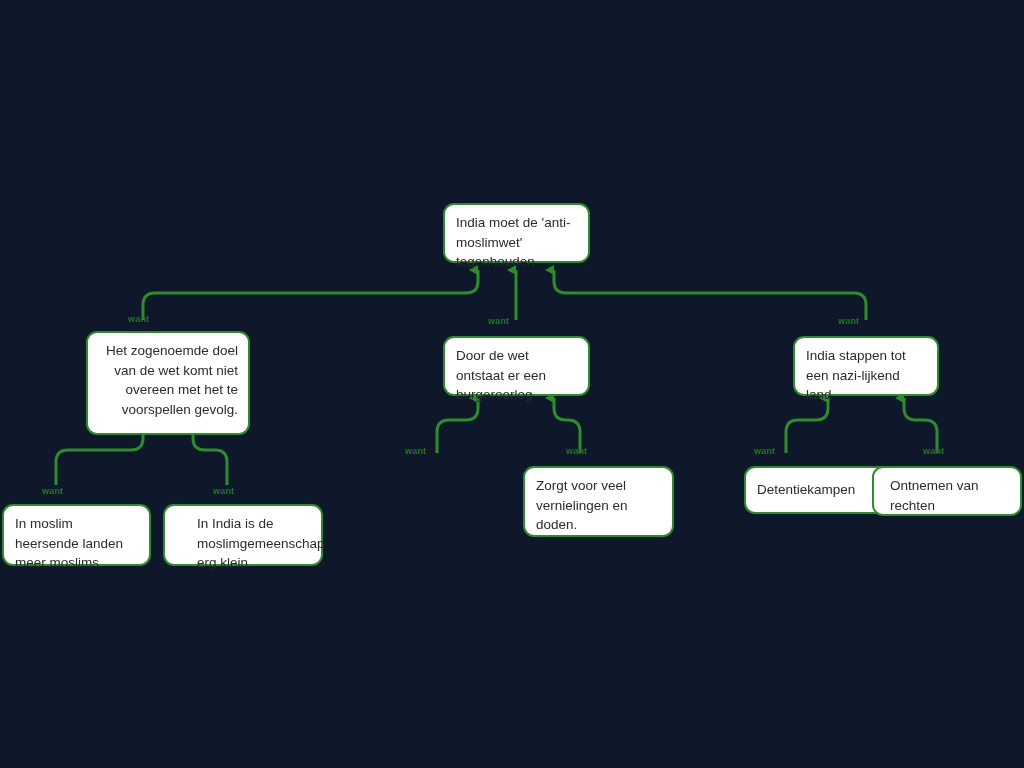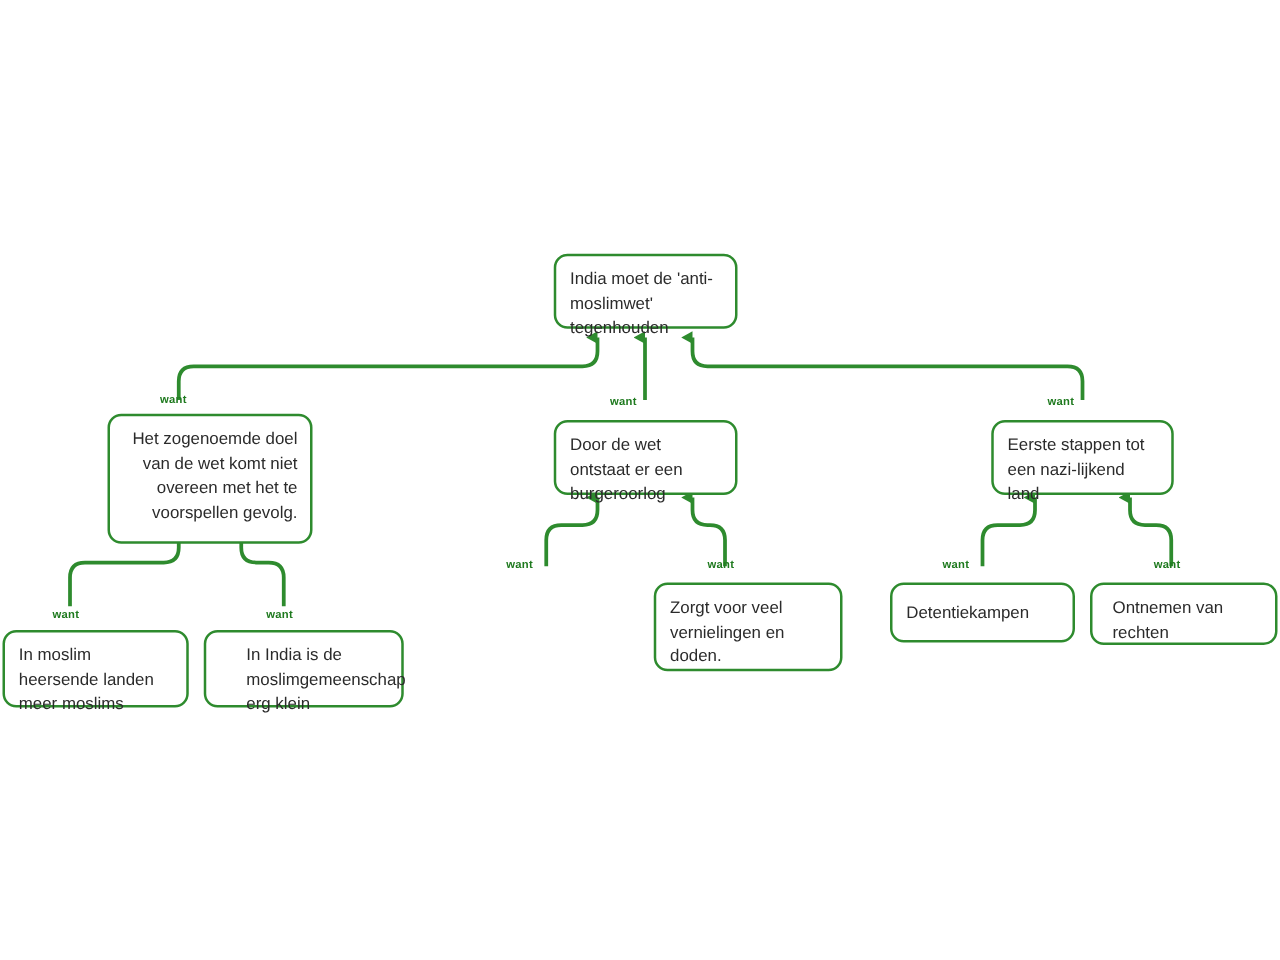--- a/index.html
+++ b/index.html
@@ -4,21 +4,21 @@
 <style>
   html, body {
     margin: 0;
     padding: 0;
     background: #000000;
   }
   #canvas {
     position: relative;
     width: 1024px;
     height: 768px;
-    background: #ffffff;
+    background: #0f172a;
     overflow: hidden;
     font-family: "Liberation Sans", sans-serif;
   }
   #links-layer {
     position: absolute;
     left: 0;
     top: 0;
     width: 1024px;
     height: 768px;
   }
@@ -31,20 +31,21 @@
     color: #2b2b2b;
     font-size: 13.5px;
     line-height: 19.5px;
     padding: 8px 10px 8px 11px;
     white-space: pre-line;
     z-index: 5;
   }
   .node.center-text {
     display: flex;
     align-items: center;
+    margin-left: 32px;
   }
   .link-label {
     position: absolute;
     color: #1f7a1f;
     font-size: 9px;
     font-weight: bold;
     line-height: 10px;
     letter-spacing: 0.2px;
     z-index: 6;
     white-space: nowrap;
@@ -83,21 +84,21 @@
       <path d="M 937,453 L 937,432 Q 937,420 925,420 L 916,420 Q 904,420 904,408 L 904,398"></path>
     </g>
   </svg>
 
   <div class="node" style="left:443px; top:203px; width:147px; height:60px;">India moet de 'anti-moslimwet' tegenhouden</div>
 
   <div class="node" style="left:86px; top:331px; width:164px; height:104px;text-align:right;">Het zogenoemde doel van de wet komt niet overeen met het te voorspellen gevolg.</div>
 
   <div class="node" style="left:443px; top:336px; width:147px; height:60px;">Door de wet ontstaat er een burgeroorlog</div>
 
-  <div class="node" style="left:793px; top:336px; width:146px; height:60px;">Eerste stappen tot een nazi-lijkend land</div>
+  <div class="node" style="left:793px; top:336px; width:146px; height:60px;">India stappen tot een nazi-lijkend land</div>
 
   <div class="node" style="left:2px; top:504px; width:149px; height:62px;">In moslim heersende landen meer moslims</div>
 
   <div class="node" style="left:163px; top:504px; width:160px; height:62px;padding-left:32px;">In India is de moslimgemeenschap erg klein</div>
 
 
   <div class="node" style="left:523px; top:466px; width:151px; height:71px;">Zorgt voor veel vernielingen en doden.</div>
 
   <div class="node center-text" style="left:712px; top:466px; width:148px; height:48px;">Detentiekampen</div>
 

